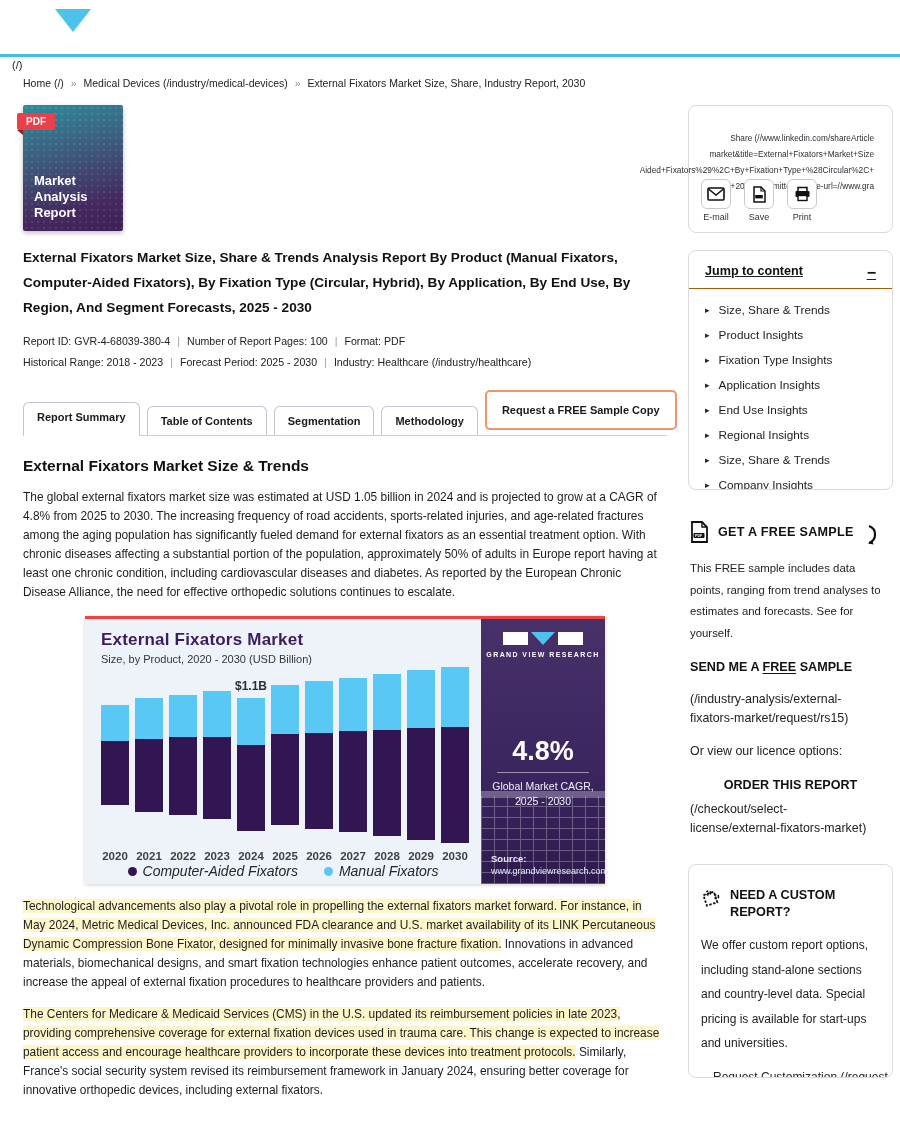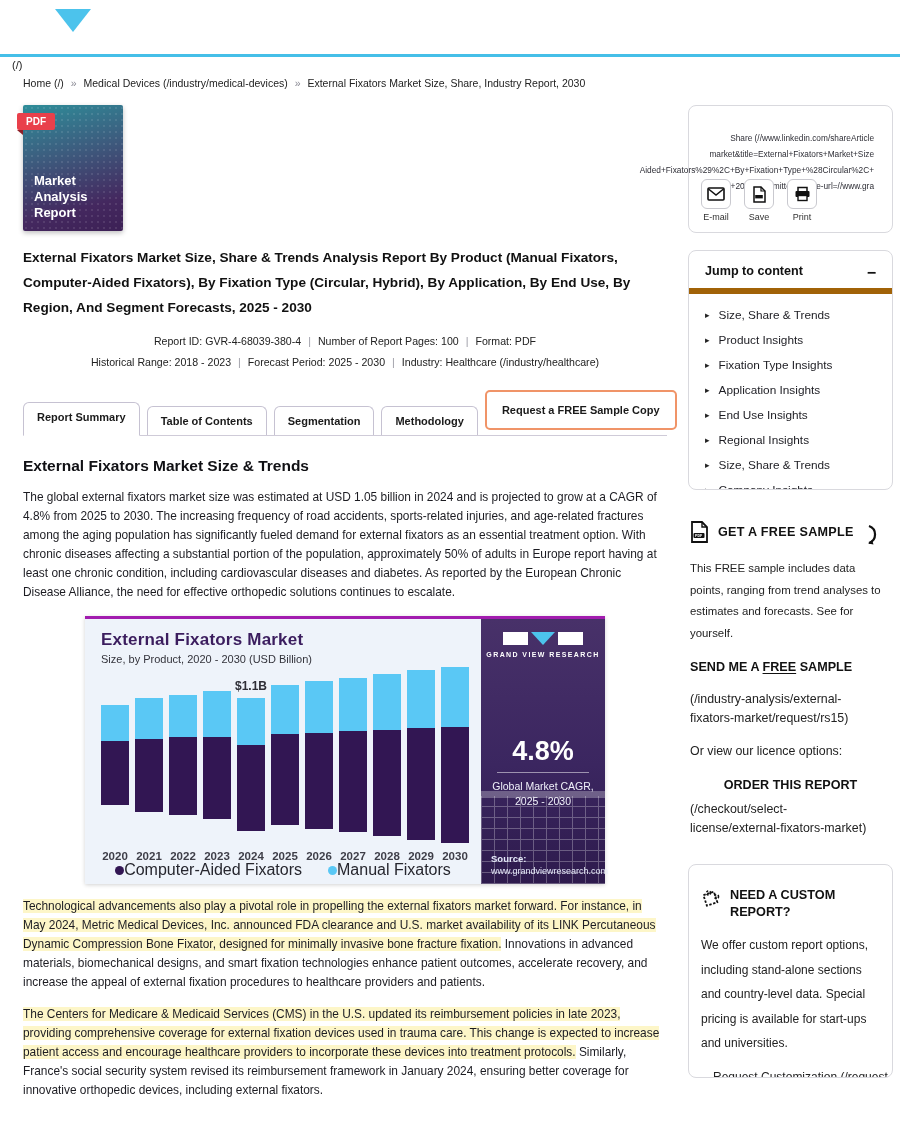--- a/index.html
+++ b/index.html
@@ -32,55 +32,55 @@
     background-size:6px 6px, 100% 100%;
     border-radius:2px; box-shadow:0 2px 5px rgba(0,0,0,.25); }
   .pdf-badge { position:absolute; left:-6px; top:8px; background:#e9404b; color:#fff;
     font-size:10px; font-weight:bold; padding:3px 9px; border-radius:2px; }
   .pdf-badge::after { content:""; position:absolute; left:0; bottom:-5px;
     border-top:5px solid #8f1f27; border-left:6px solid transparent; }
   .cover-title { position:absolute; left:11px; bottom:10px; color:#fff;
     font-size:13px; font-weight:bold; line-height:16px; }
 
   .report-title { font-size:13.6px; font-weight:bold; line-height:25px; color:#111; }
-  .meta { font-size:10.6px; color:#222; margin-top:11px; line-height:21px;text-align:center; }
+  .meta { font-size:10.6px; color:#222; margin-top:11px; line-height:21px; }
   .meta .sep { color:#9a9aa4; margin:0 7px; }
   .meta a { color:#222; text-decoration:none; }
 
   
   .tabs { display:flex; align-items:flex-end; gap:7px; margin-top:17px;
     border-bottom:1px solid #cfcbd8; }
   .tab { font-size:11px; font-weight:bold; color:#1a1a1a; background:#fff;
     border:1px solid #c6c2d2; border-bottom:none; border-radius:6px 6px 0 0;
     padding:8px 13px; cursor:pointer; white-space:nowrap; }
   .tab.active { margin-bottom:-1px; border-bottom:1px solid #fff; padding-bottom:12px; }
   .tab.cta { border:2px solid #f09468; border-radius:5px; padding:12px 15px;
     margin-bottom:5px; }
 
   .section-title { font-size:15.5px; font-weight:bold; margin-top:21px; color:#101014; }
   .para { font-size:11.9px; line-height:19px; color:#1c1c22; margin-top:13px; }
   .hl { background:#fdf6c8; }
 
   
   .chart-card { display:flex; width:520px; height:268px; margin:14px 0 8px 62px;
-    border-top:3px solid #a21caf; box-shadow:0 1px 4px rgba(0,0,0,.18); }
+    border-top:3px solid #ef4444; box-shadow:0 1px 4px rgba(0,0,0,.18); }
   .chart-left { width:396px; background:#eef3fa; position:relative; padding:11px 0 0 16px; }
   .chart-title { font-size:17px; font-weight:bold; color:#3b1d5e; letter-spacing:.2px; }
   .chart-sub { font-size:11px; color:#33333b; margin-top:3px; }
   .bars-row, .years-row { position:absolute; left:16px; right:12px;
     display:flex; justify-content:space-between; }
   .bars-row { bottom:34px; align-items:center; height:190px; }
   .bar { display:flex; flex-direction:column; align-items:center; justify-content:flex-end; width:28px; }
   .bar .annotation { font-size:12px; font-weight:bold; color:#2e2e36; margin-bottom:5px; white-space:nowrap; }
   .seg { width:28px; }
   .years-row { bottom:22px; }
   .year { width:28px; text-align:center; font-size:11.5px; color:#3e3e48; font-weight:bold; }
   .legend { position:absolute; left:0; right:0; bottom:5px; display:flex;
     justify-content:center; gap:26px; }
-  .legend-item { display:flex; align-items:center; font-size:16px; color:#26262e; }
+  .legend-item { display:flex; align-items:center; gap:6px; font-size:14px; color:#26262e;font-style:italic; }
   .legend-dot { width:9px; height:9px; border-radius:50%; }
 
   .chart-right { width:124px; position:relative; color:#fff; text-align:center;
     background:linear-gradient(#483169 0%, #3b2660 55%, #2e1b4d 100%); padding-top:13px; }
   .gvr-logo { display:flex; justify-content:center; align-items:flex-start; gap:3px; }
   .lg-block { width:25px; height:13px; background:#fff; }
   .lg-tri { width:0; height:0; border-left:12px solid transparent;
     border-right:12px solid transparent; border-top:13px solid #4cc3ec; }
   .gvr-brand { font-size:7px; font-weight:bold; letter-spacing:1.4px; margin-top:6px; color:#fff; }
   .cagr { margin-top:78px; font-size:27px; font-weight:bold; }
@@ -105,21 +105,21 @@
   .share-lines { position:absolute; top:24px; right:18px; text-align:right;
     font-size:8.3px; line-height:16px; color:#2e2e36; white-space:nowrap; }
   .share-buttons { position:absolute; left:12px; bottom:10px; display:flex; gap:13px;justify-content:center; }
   .share-btn { display:flex; flex-direction:column; align-items:center; gap:3px; cursor:pointer; }
   .btn-sq { width:30px; height:30px; border:1px solid #c9c9cf; border-radius:6px;
     display:flex; align-items:center; justify-content:center; background:#fff; }
   .share-btn .lbl { font-size:9px; color:#333; }
 
   .jump-card { height:240px; overflow:hidden; margin-bottom:28px; }
   .jump-head { display:flex; justify-content:space-between; align-items:flex-end;
-    padding:13px 16px 10px; border-bottom:6px solid #a16207; }
+    padding:13px 16px 10px; border-bottom:1px solid #a16207;text-decoration:underline; }
   .jump-title { font-size:12.6px; font-weight:bold; color:#111; }
   .jump-minus { font-size:16px; font-weight:bold; color:#111; cursor:pointer; line-height:10px; }
   .jump-list { padding:14px 16px 0; }
   .jump-item { display:flex; align-items:center; gap:9px; font-size:11.8px; color:#1c1c22;
     margin-bottom:11px; cursor:pointer; }
   .jump-item .tri { font-size:9px; color:#222; }
 
   .sample-block { padding:0 2px; }
   .sample-head { display:flex; align-items:center; gap:9px; margin-bottom:12px; }
   .sample-head .title { font-size:12.6px; font-weight:bold; color:#111; letter-spacing:.3px; }

